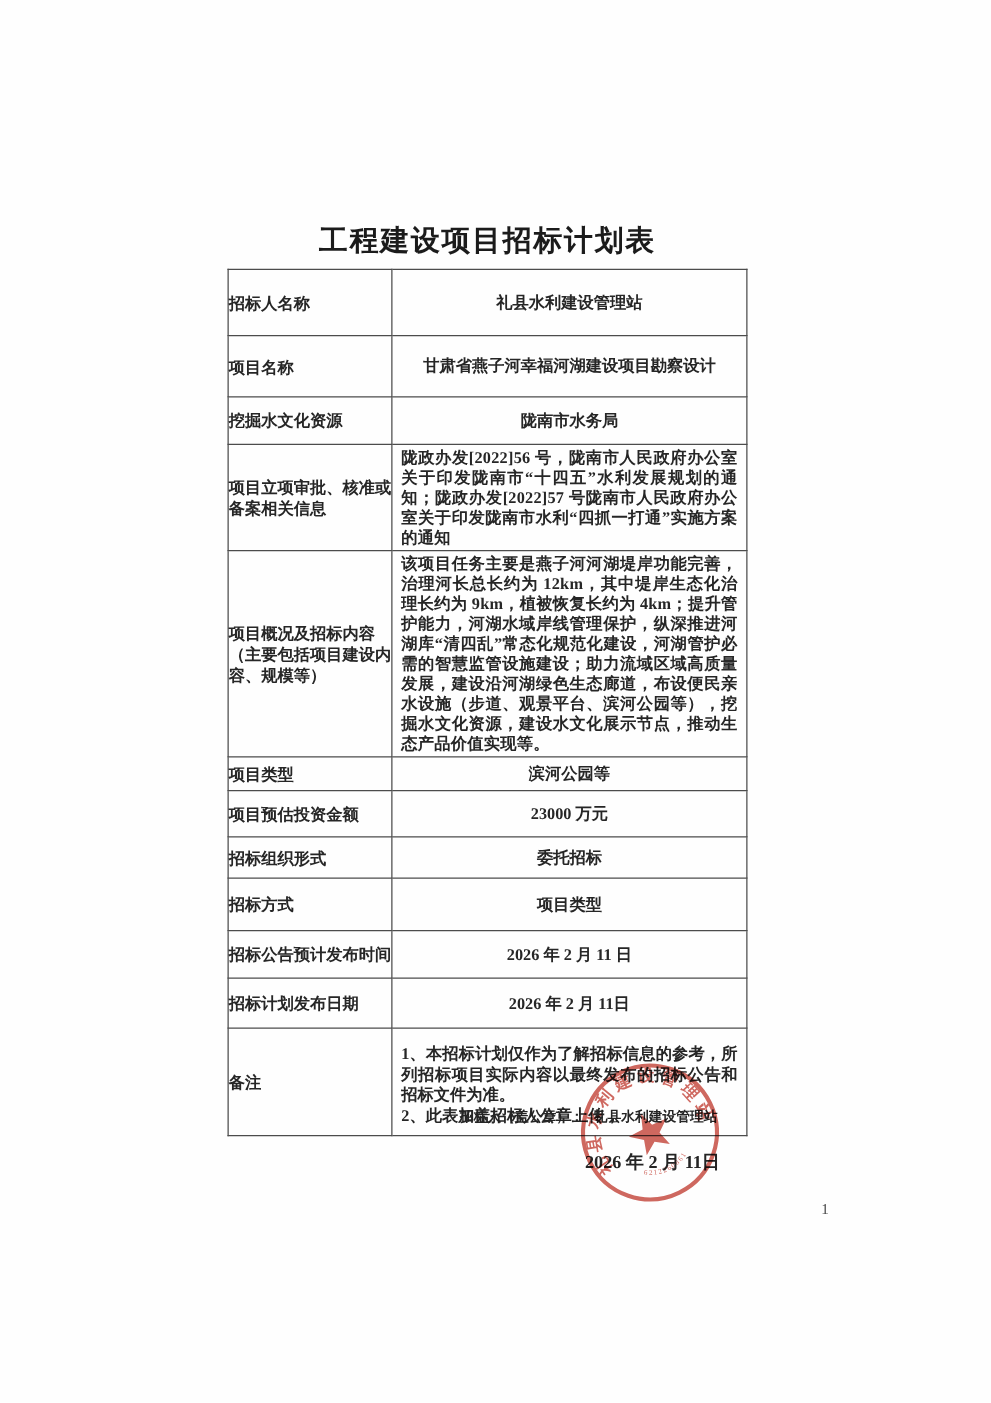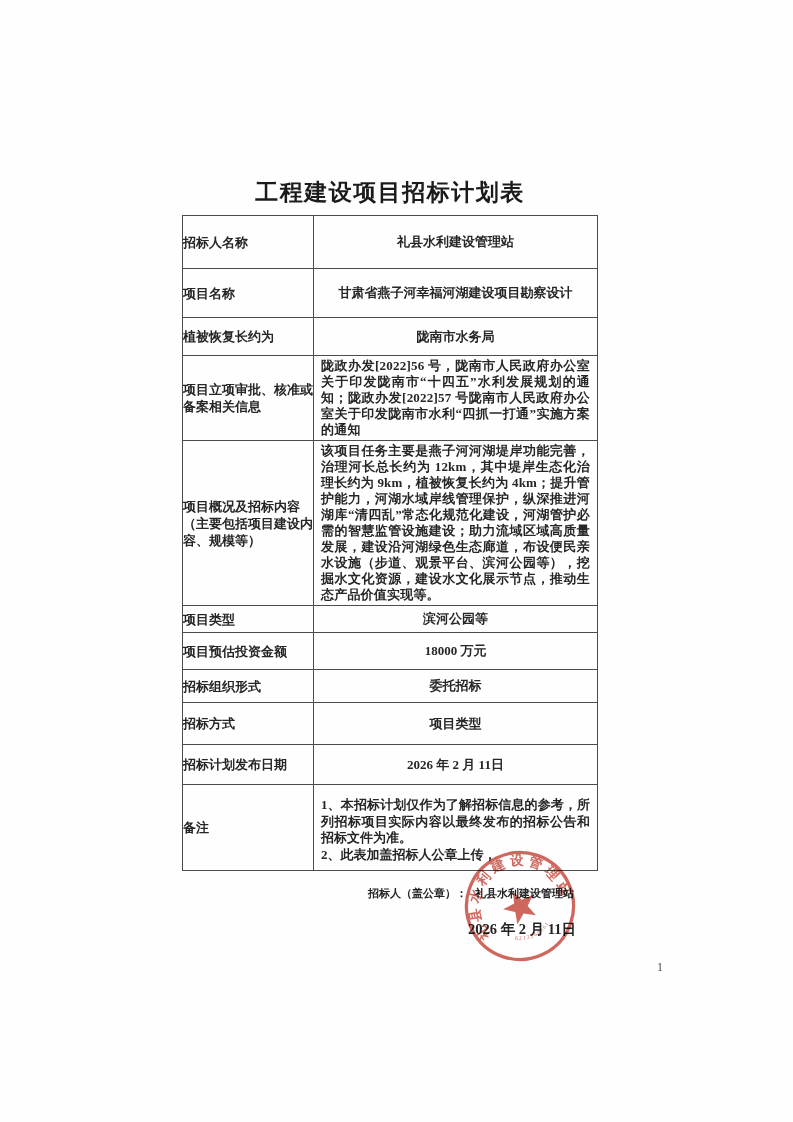--- a/index.html
+++ b/index.html
@@ -114,46 +114,50 @@
     <tbody>
       <tr class="r1">
         <td class="cell-label">招标人名称</td>
         <td class="cell-value">礼县水利建设管理站</td>
       </tr>
       <tr class="r2">
         <td class="cell-label">项目名称</td>
         <td class="cell-value">甘肃省燕子河幸福河湖建设项目勘察设计</td>
       </tr>
       <tr class="r3">
-        <td class="cell-label">植被恢复长约为</td>
+        <td class="cell-label">挖掘水文化资源</td>
         <td class="cell-value">陇南市水务局</td>
       </tr>
       <tr class="r4">
         <td class="cell-label">项目立项审批、核准或备案相关信息</td>
         <td class="cell-value long">陇政办发[2022]56 号，陇南市人民政府办公室关于印发陇南市“十四五”水利发展规划的通知；陇政办发[2022]57 号陇南市人民政府办公室关于印发陇南市水利“四抓一打通”实施方案的通知</td>
       </tr>
       <tr class="r5">
         <td class="cell-label">项目概况及招标内容（主要包括项目建设内容、规模等）</td>
         <td class="cell-value long">该项目任务主要是燕子河河湖堤岸功能完善，治理河长总长约为 12km，其中堤岸生态化治理长约为 9km，植被恢复长约为 4km；提升管护能力，河湖水域岸线管理保护，纵深推进河湖库“清四乱”常态化规范化建设，河湖管护必需的智慧监管设施建设；助力流域区域高质量发展，建设沿河湖绿色生态廊道，布设便民亲水设施（步道、观景平台、滨河公园等），挖掘水文化资源，建设水文化展示节点，推动生态产品价值实现等。</td>
       </tr>
       <tr class="r6">
         <td class="cell-label">项目类型</td>
         <td class="cell-value">滨河公园等</td>
       </tr>
       <tr class="r7">
         <td class="cell-label">项目预估投资金额</td>
-        <td class="cell-value">18000 万元</td>
+        <td class="cell-value">23000 万元</td>
       </tr>
       <tr class="r8">
         <td class="cell-label">招标组织形式</td>
         <td class="cell-value">委托招标</td>
       </tr>
       <tr class="r9">
         <td class="cell-label">招标方式</td>
         <td class="cell-value">项目类型</td>
+      </tr>
+      <tr class="r10">
+        <td class="cell-label">招标公告预计发布时间</td>
+        <td class="cell-value">2026 年 2 月 11 日</td>
       </tr>
       <tr class="r11">
         <td class="cell-label">招标计划发布日期</td>
         <td class="cell-value">2026 年 2 月 11日</td>
       </tr>
       <tr class="r12">
         <td class="cell-label">备注</td>
         <td class="cell-value notes">
           <p>1、本招标计划仅作为了解招标信息的参考，所列招标项目实际内容以最终发布的招标公告和招标文件为准。</p>
           <p>2、此表加盖招标人公章上传，</p>

